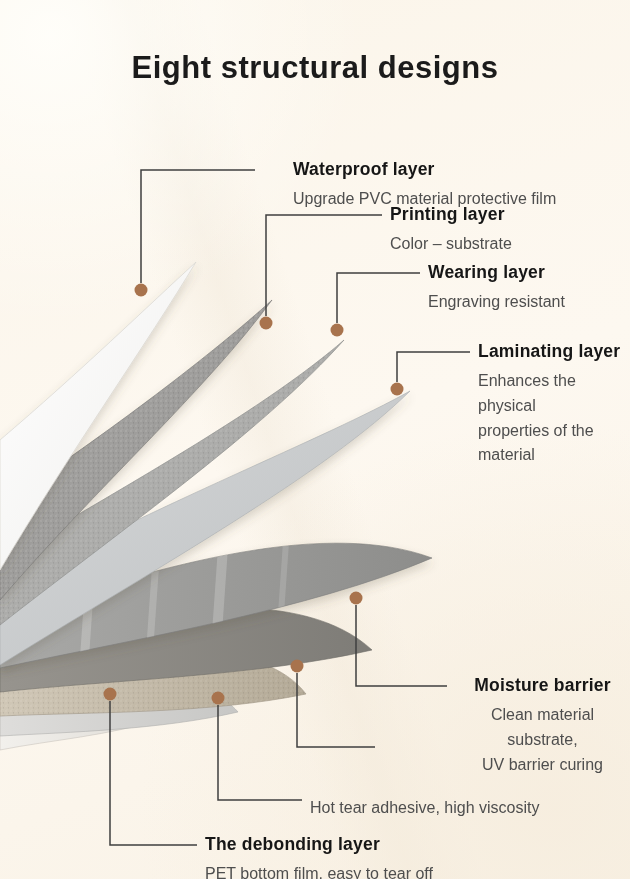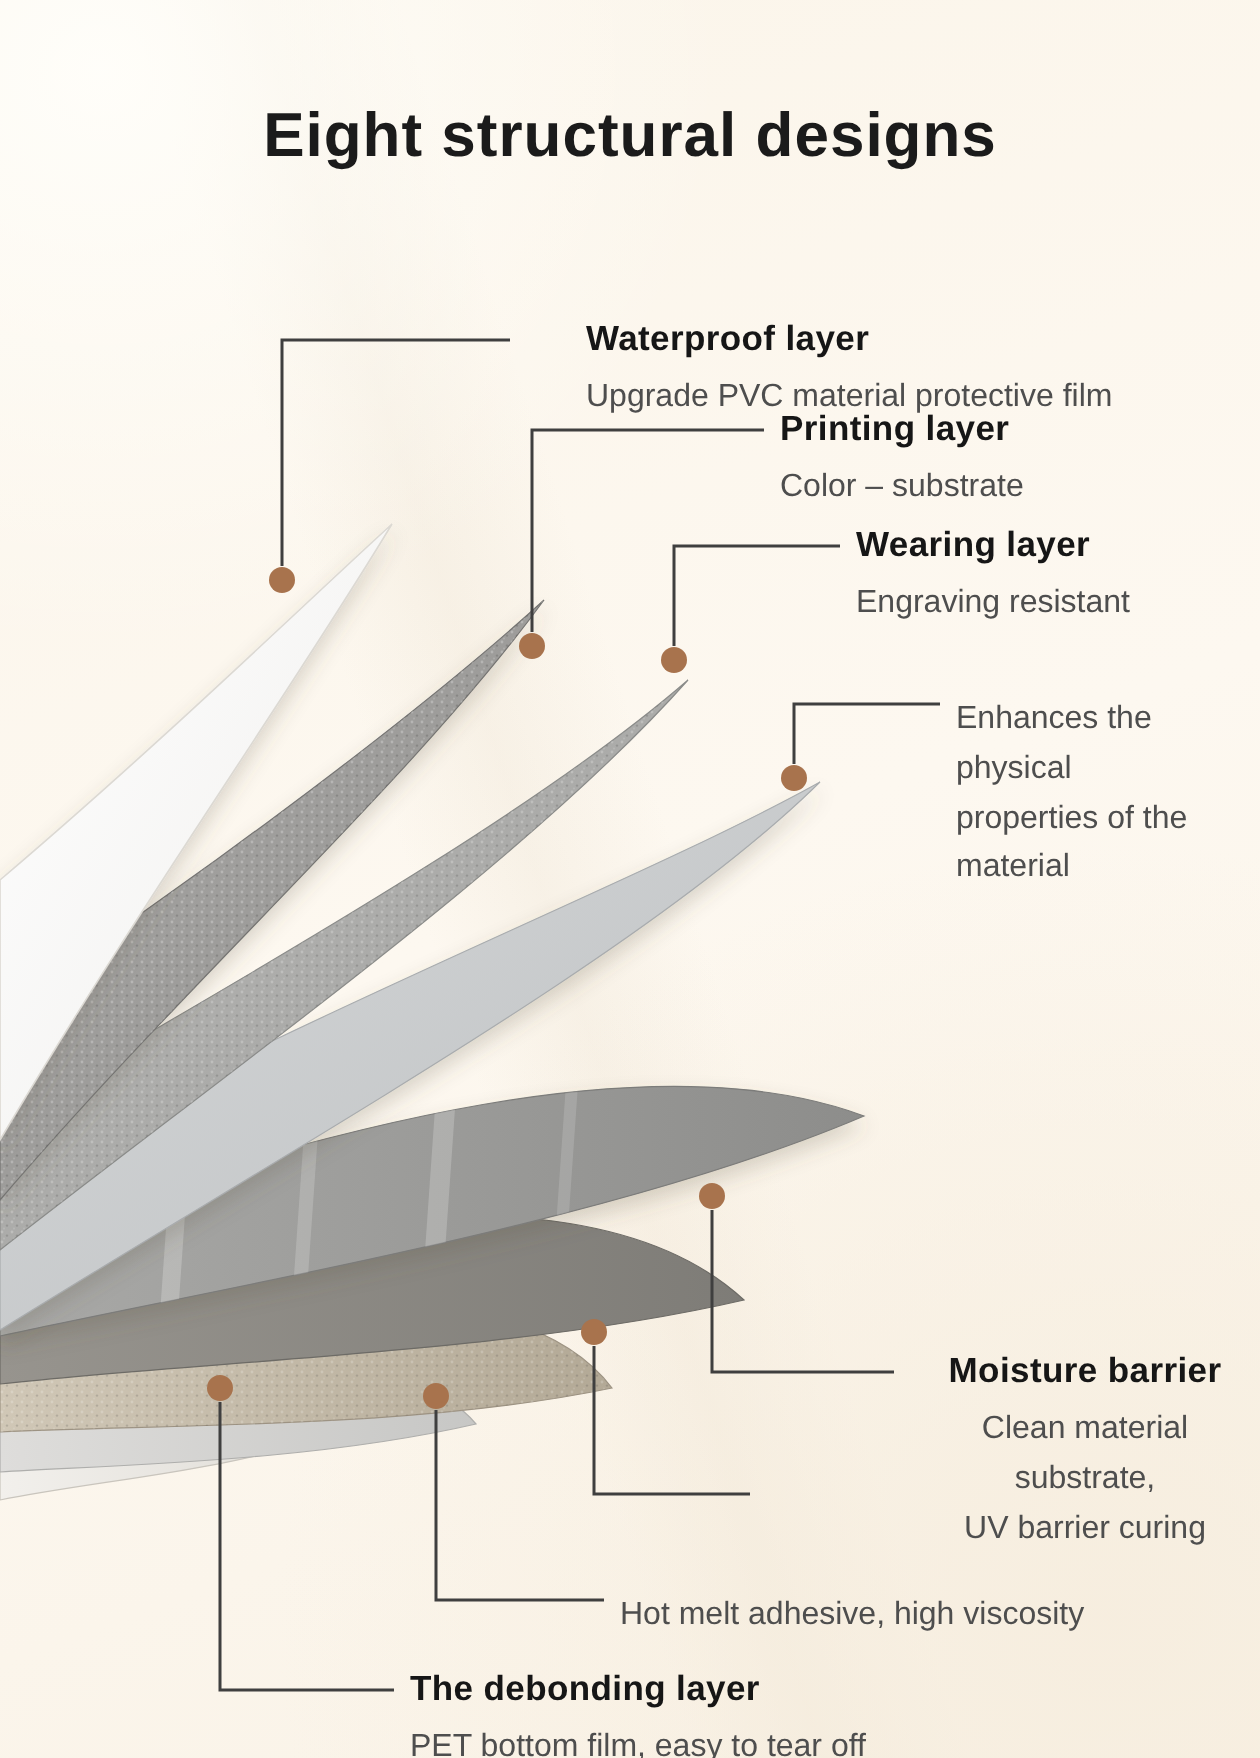--- a/index.html
+++ b/index.html
@@ -140,33 +140,34 @@
     <div class="callout-title">Printing layer</div>
     <div class="callout-sub">Color – substrate</div>
   </div>
 
   <div class="callout" style="left:428px;top:262px;">
     <div class="callout-title">Wearing layer</div>
     <div class="callout-sub">Engraving resistant</div>
   </div>
 
   <div class="callout" style="left:478px;top:341px;">
+    <div class="callout-title">Laminating layer</div>
     <div class="callout-sub">Enhances the physical
 properties of the material</div>
   </div>
 
   <div class="callout" style="left:455px;top:675px;text-align:center;">
     <div class="callout-title">Moisture barrier</div>
     <div class="callout-sub">Clean material substrate,
 UV barrier curing</div>
   </div>
 
 
   <div class="callout" style="left:310px;top:789px;">
-    <div class="callout-sub">Hot melt adhesive, high viscosity</div>
+    <div class="callout-sub">Hot tear adhesive, high viscosity</div>
   </div>
 
   <div class="callout" style="left:205px;top:834px;">
     <div class="callout-title">The debonding layer</div>
     <div class="callout-sub">PET bottom film, easy to tear off</div>
   </div>
 
 </div>
 
 </body></html>

